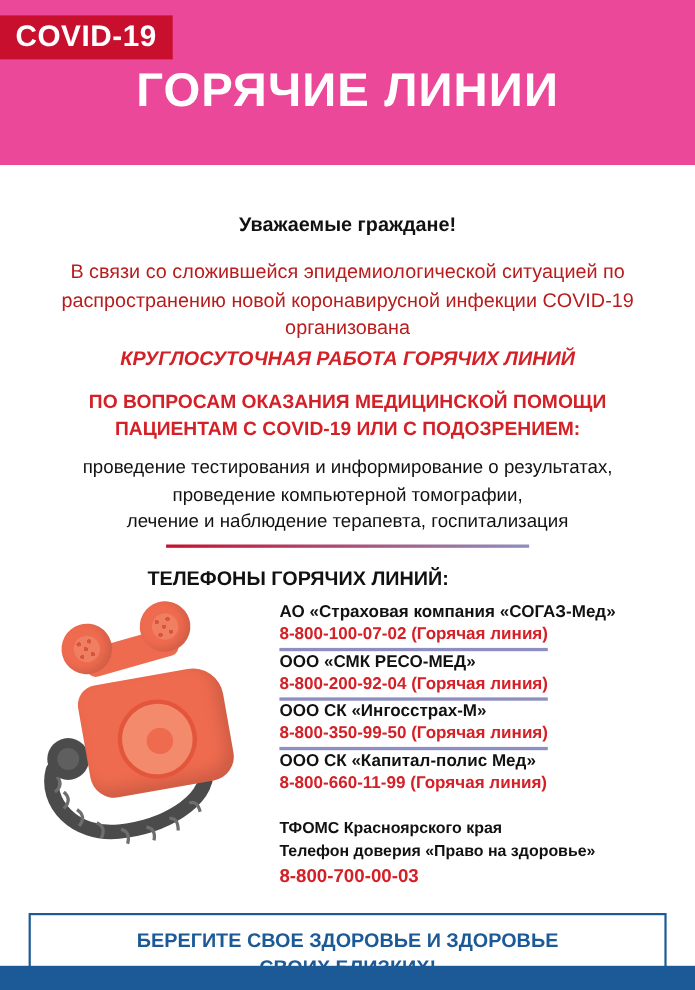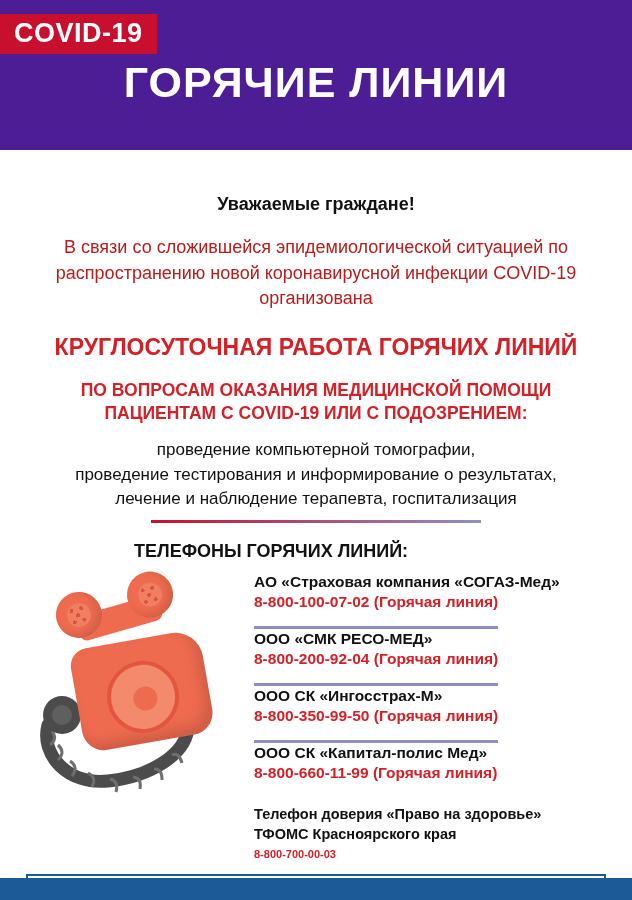--- a/index.html
+++ b/index.html
@@ -19,21 +19,21 @@
     height: 900px;
     background: #ffffff;
     box-sizing: border-box;
   }
 
   
   .header {
     position: relative;
     width: 632px;
     height: 150px;
-    background: #4c1d95;
+    background: #ec4899;
     display: flex;
     align-items: center;
     justify-content: center;
   }
   .covid-badge {
     position: absolute;
     left: 0;
     top: 14px;
     background: #c8102e;
     color: #ffffff;
@@ -69,23 +69,24 @@
     font-size: 18px;
     color: #b91c1c;
     line-height: 1.42;
     margin-top: 20px;
     padding: 0 16px;
   }
   .red-line {
     text-align: center;
     color: #d42027;
     font-weight: bold;
-    font-size: 23px;
-    margin-top: 20px;
+    font-size: 18px;
+    margin-top: 2px;
     line-height: 1.35;
+    font-style: italic;
   }
   .red-block {
     text-align: center;
     color: #d42027;
     font-weight: bold;
     font-size: 17.5px;
     margin-top: 16px;
     line-height: 1.35;
   }
   .services {
@@ -129,34 +130,34 @@
   }
   .phone-num {
     font-size: 15.5px;
     font-weight: bold;
     color: #d42027;
     line-height: 1.35;
     display: inline-block;
   }
   .phone-num.underlined {
     border-bottom: 3px solid #8e8fc0;
-    padding-bottom: 13px;
+    padding-bottom: 1px;
     text-align: right;
   }
   .trust {
     margin-top: 20px;
   }
   .trust-line {
     font-size: 14.5px;
     font-weight: bold;
     color: #111111;
     line-height: 1.4;
   }
   .trust-num {
-    font-size: 11px;
+    font-size: 17px;
     font-weight: bold;
     color: #d42027;
     margin-top: 3px;
   }
 
   
   .phone-illustration {
     position: absolute;
     left: 6px;
     top: 24px;
@@ -286,22 +287,22 @@
     <div class="intro">В связи со сложившейся эпидемиологической ситуацией по распространению новой коронавирусной инфекции COVID-19 организована</div>
 
     <div class="red-line">КРУГЛОСУТОЧНАЯ РАБОТА ГОРЯЧИХ ЛИНИЙ</div>
 
     <div class="red-block">
       <div>ПО ВОПРОСАМ ОКАЗАНИЯ МЕДИЦИНСКОЙ ПОМОЩИ</div>
       <div>ПАЦИЕНТАМ С COVID-19 ИЛИ С ПОДОЗРЕНИЕМ:</div>
     </div>
 
     <div class="services">
+      <div>проведение тестирования и информирование о результатах,</div>
       <div>проведение компьютерной томографии,</div>
-      <div>проведение тестирования и информирование о результатах,</div>
       <div>лечение и наблюдение терапевта, госпитализация</div>
     </div>
     <div class="divider"></div>
 
     <div class="phones-section">
 
       <div class="phone-illustration">
         <div class="cord">
           <svg width="180" height="110" viewBox="0 0 180 110">
             <path d="M10 40 C 2 70, 30 100, 70 96 C 110 92, 150 70, 150 40" fill="none" stroke="#4b4b4b" stroke-width="13" stroke-linecap="round"></path>
@@ -347,22 +348,22 @@
           <div class="phone-org">ООО СК «Ингосстрах-М»</div>
           <div class="phone-num underlined">8-800-350-99-50 (Горячая линия)</div>
         </div>
 
         <div class="phone-item">
           <div class="phone-org">ООО СК «Капитал-полис Мед»</div>
           <div class="phone-num">8-800-660-11-99 (Горячая линия)</div>
         </div>
 
         <div class="trust">
+          <div class="trust-line">ТФОМС Красноярского края</div>
           <div class="trust-line">Телефон доверия «Право на здоровье»</div>
-          <div class="trust-line">ТФОМС Красноярского края</div>
           <div class="trust-num">8-800-700-00-03</div>
         </div>
 
       </div>
     </div>
   </div>
 
   <div class="footer-box">
     <div class="footer-text">БЕРЕГИТЕ СВОЕ ЗДОРОВЬЕ И ЗДОРОВЬЕ</div>
     <div class="footer-text">СВОИХ БЛИЗКИХ!</div>

